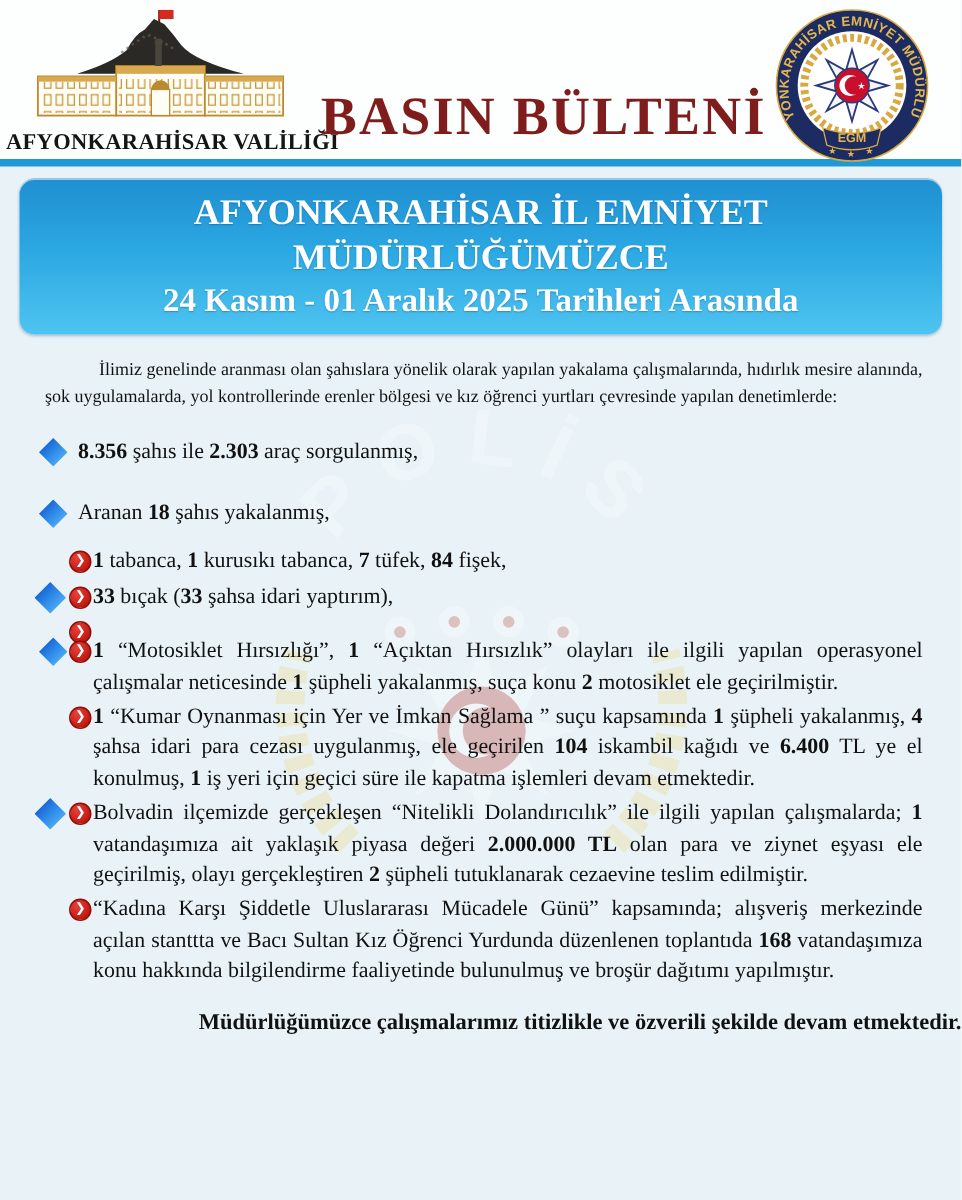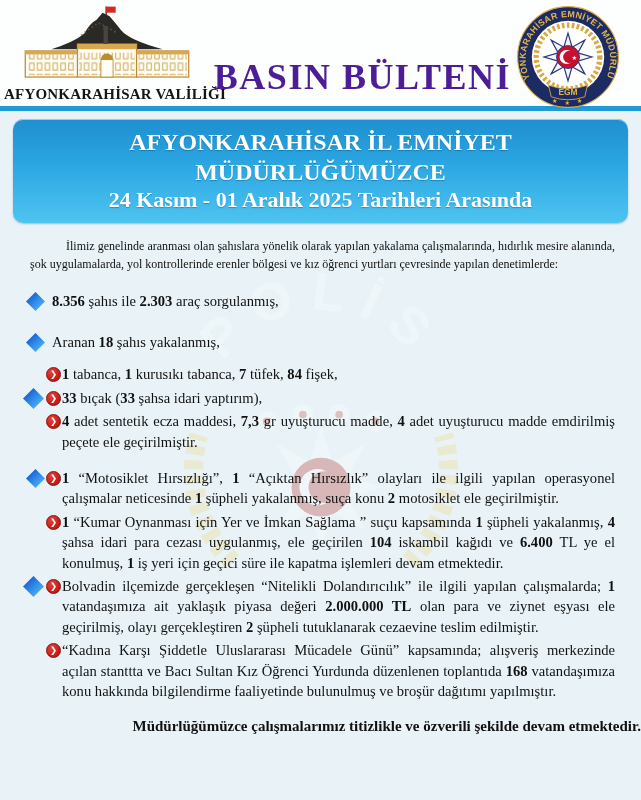--- a/index.html
+++ b/index.html
@@ -24,21 +24,21 @@
     font-weight:bold;font-size:15px;letter-spacing:.2px;
     color:#151515;margin-top:-2px;white-space:nowrap;
   }
   .main-title{
     flex:1;
     align-self:flex-end;
     text-align:center;
     font-weight:bold;
     font-size:36px;
     letter-spacing:1.5px;
-    color:#4c1d95;
+    color:#7f1d1d;
     padding-bottom:8px;
     white-space:nowrap;
   }
   .emblem-block{width:120px;padding:4px 6px 0 0;}
   .stripe{height:5px;background:#1f9ad7;}
   
   .content{position:relative;height:689px;}
   .watermark{
     position:absolute;left:50%;top:146px;transform:translateX(-50%);
     opacity:.30;pointer-events:none;z-index:0;
@@ -231,21 +231,20 @@
       <div class="b-row red-row">
         <span class="ric">❯</span>
         <p><span class="bb">1</span><span> tabanca, </span><span class="bb">1</span><span> kurusıkı tabanca, </span><span class="bb">7</span><span> tüfek, </span><span class="bb">84</span><span> fişek,</span></p>
       </div>
       <div class="b-row red-row">
         <span class="ric">❯</span>
         <p><span class="bb">33</span><span> bıçak (</span><span class="bb">33</span><span> şahsa idari yaptırım),</span></p>
       </div>
       <div class="b-row red-row">
         <span class="ric">❯</span>
-        <p><span class="bb">4</span><span> adet sentetik ecza maddesi, </span><span class="bb">7,3</span><span> gr uyuşturucu madde, </span><span class="bb">4</span><span> adet uyuşturucu madde emdirilmiş peçete ele geçirilmiştir.</span></p>
       </div>
     </div>
 
     <div class="b-row diamond-row mt16">
       <svg class="dic" viewBox="0 0 20 20">
           <path d="M10 0 L20 10 L10 20 L0 10 Z" fill="url(#dgrad)"></path>
         </svg>
     </div>
 
     <div class="b-row red-row mt12">

